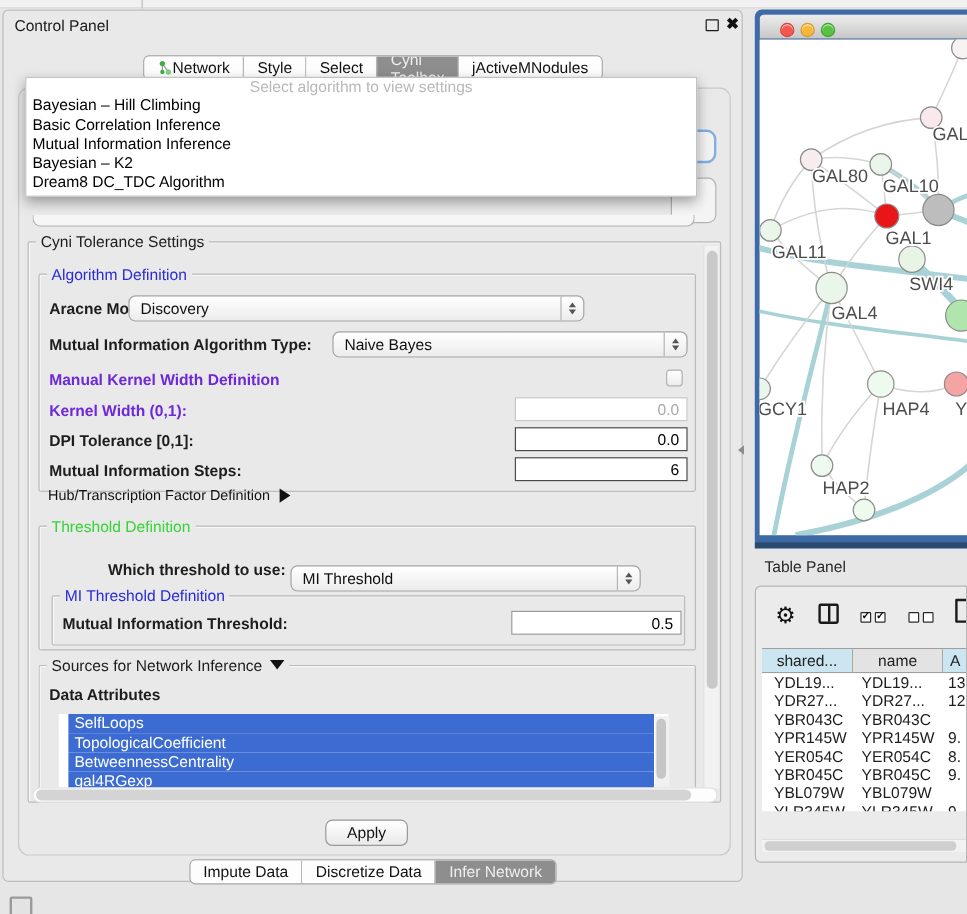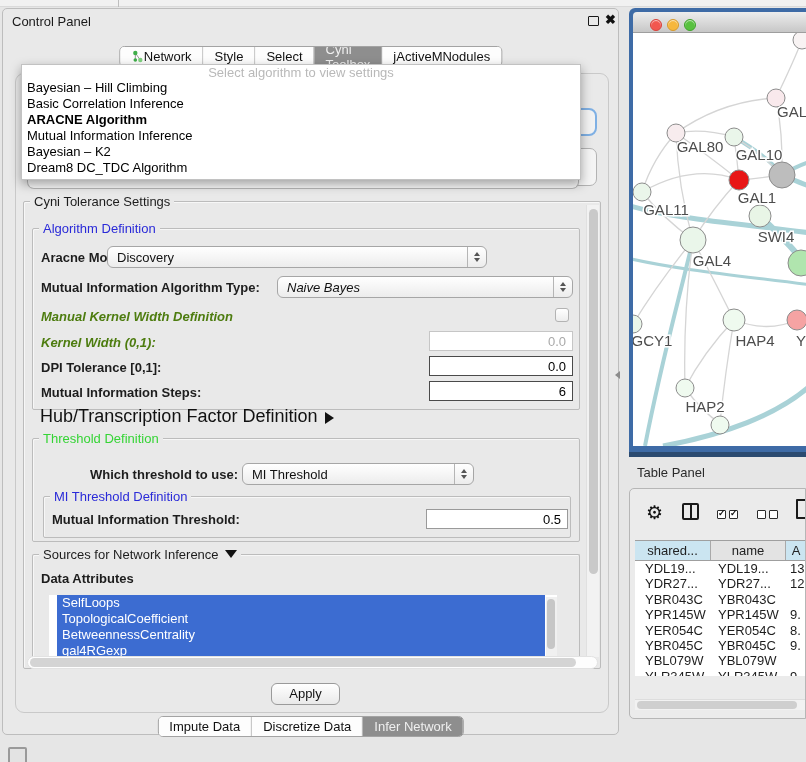--- a/index.html
+++ b/index.html
@@ -36,36 +36,36 @@
 
   
   .group { position:absolute; border:1px solid #bcbcbc; border-radius:2px; box-shadow:inset 1px 1px 0 rgba(255,255,255,.65); }
   .group > .gtitle { position:absolute; top:-8px; left:6px; background:#e9e9e9; padding:0 4px; font-size:13px; white-space:nowrap; }
   .gtitle.blue { color:#2a2ad8; }
   .gtitle.green { color:#35d435; }
 
   .settings { left:20px; top:192px; width:578px; height:468px; }
 
   .lbl { position:absolute; font-weight:bold; font-size:13px; color:#1d1d1d; white-space:nowrap; }
-  .lbl.dis { color:#4d7c0f;font-style:italic; }
+  .lbl.dis { color:#6d28d9; }
 
   .combo { position:absolute; height:22px; border:1px solid #a6a6a6; border-radius:6px; background:linear-gradient(#ffffff,#ececec); display:flex; align-items:center; }
   .combo .val { flex:1; padding-left:9px; font-size:13px; color:#111; }
   .combo .step { width:19px; height:100%; border-left:1px solid #b5b5b5; position:relative; }
   .combo .step::before { content:""; position:absolute; left:6px; top:5px; border-left:3.5px solid transparent; border-right:3.5px solid transparent; border-bottom:4px solid #555; }
   .combo .step::after  { content:""; position:absolute; left:6px; bottom:5px; border-left:3.5px solid transparent; border-right:3.5px solid transparent; border-top:4px solid #555; }
 
   .field { position:absolute; height:20px; background:#fff; font-size:13px; text-align:right; padding:2px 6px 0 0; }
   .field.dark { border:1px solid #4a4a4a; color:#000; }
   .field.gray { border:1px solid #c6c6c6; color:#a9a9a9; }
   .field.med  { border:1px solid #9a9a9a; color:#000; }
 
   .checkbox { position:absolute; width:14px; height:14px; border:1px solid #b3b3b3; border-radius:3px; background:linear-gradient(#fff,#ededed); }
 
-  .hub-row { position:absolute; left:16px; top:204px; font-size:18px; color:#111; }
+  .hub-row { position:absolute; left:16px; top:204px; font-size:12px; color:#111; }
   .hub-row .tri { display:inline-block; margin-left:8px; border-top:6px solid transparent; border-bottom:6px solid transparent; border-left:9px solid #111; vertical-align:-2px; }
   .src-tri { display:inline-block; margin-left:6px; border-left:6px solid transparent; border-right:6px solid transparent; border-top:8px solid #111; vertical-align:1px; }
 
   .attr-list { position:absolute; left:16px; top:40px; width:508px; height:67px; background:#fff; overflow:hidden;padding-left:8px; }
   .attr-list .row { height:16px; line-height:16px; padding-left:5px; font-size:13px; background:#3c6cd1; color:#fff; width:calc(100% - 12px); }
   .attr-vscroll { position:absolute; right:0; top:2px; width:11px; height:62px; background:#f0f0f0; }
   .attr-vscroll .thumb { position:absolute; left:1px; top:2px; width:8px; height:50px; background:#c6c6c6; border-radius:4px; }
 
   .v-scroll { position:absolute; left:562px; top:3px; width:13px; height:452px; background:#f2f2f2; border-left:1px solid #e0e0e0; }
   .v-scroll .thumb { position:absolute; left:2px; top:4px; width:9px; height:365px; background:#c9c9c9; border-radius:5px; }
@@ -164,21 +164,21 @@
       <div class="group" style="left:8px; top:26px; width:548px; height:182px;">
         <span class="gtitle blue">Algorithm Definition</span>
 
         <div class="lbl" style="left:8px; top:21px;">Aracne Mode:</div>
         <div class="combo" style="left:74px; top:17px; width:380px;">
           <span class="val">Discovery</span>
           <span class="step"></span>
         </div>
 
         <div class="lbl" style="left:8px; top:51px;">Mutual Information Algorithm Type:</div>
-        <div class="combo" style="left:244px; top:47px; width:296px;font-style:italic;">
+        <div class="combo" style="left:244px; top:47px; width:296px;">
           <span class="val">Naive Bayes</span>
           <span class="step"></span>
         </div>
 
         <div class="lbl dis" style="left:8px; top:80px;">Manual Kernel Width Definition</div>
         <div class="checkbox" style="left:522px; top:79px;"></div>
 
         <div class="lbl dis" style="left:8px; top:106px;">Kernel Width (0,1):</div>
         <div class="field gray" style="left:396px; top:102px; width:144px;">0.0</div>
 
@@ -190,21 +190,21 @@
       </div>
 
       <div class="hub-row">
         <span>Hub/Transcription Factor Definition</span><span class="tri"></span>
       </div>
 
       <div class="group" style="left:8px; top:236px; width:548px; height:104px;">
         <span class="gtitle green">Threshold Definition</span>
 
         <div class="lbl" style="left:57px; top:28px;">Which threshold to use:</div>
-        <div class="combo" style="left:209px; top:24px; width:232px;gap:48px;">
+        <div class="combo" style="left:209px; top:32px; width:292px;gap:48px;">
           <span class="val">MI Threshold</span>
           <span class="step"></span>
         </div>
 
         <div class="group" style="left:10px; top:57px; width:528px; height:42px;">
           <span class="gtitle blue">MI Threshold Definition</span>
           <div class="lbl" style="left:8px; top:15px;">Mutual Information Threshold:</div>
           <div class="field med" style="left:382px; top:12px; width:142px;">0.5</div>
         </div>
       </div>
@@ -246,21 +246,20 @@
         <div class="seg sel">
           <span>Infer Network</span>
         </div>
       </div>
 
     <div class="popup">
       <div class="prompt">Select algorithm to view settings</div>
       <div id="algo-items">
           <div class="item">Bayesian – Hill Climbing</div>
           <div class="item">Basic Correlation Inference</div>
-          <div class="item bold">ARACNE Algorithm</div>
           <div class="item">Mutual Information Inference</div>
           <div class="item">Bayesian – K2</div>
           <div class="item">Dream8 DC_TDC Algorithm</div>
         </div>
     </div>
   </div>
 
   <div class="splitter-mark"></div>
   <div class="corner-btn"></div>
 

